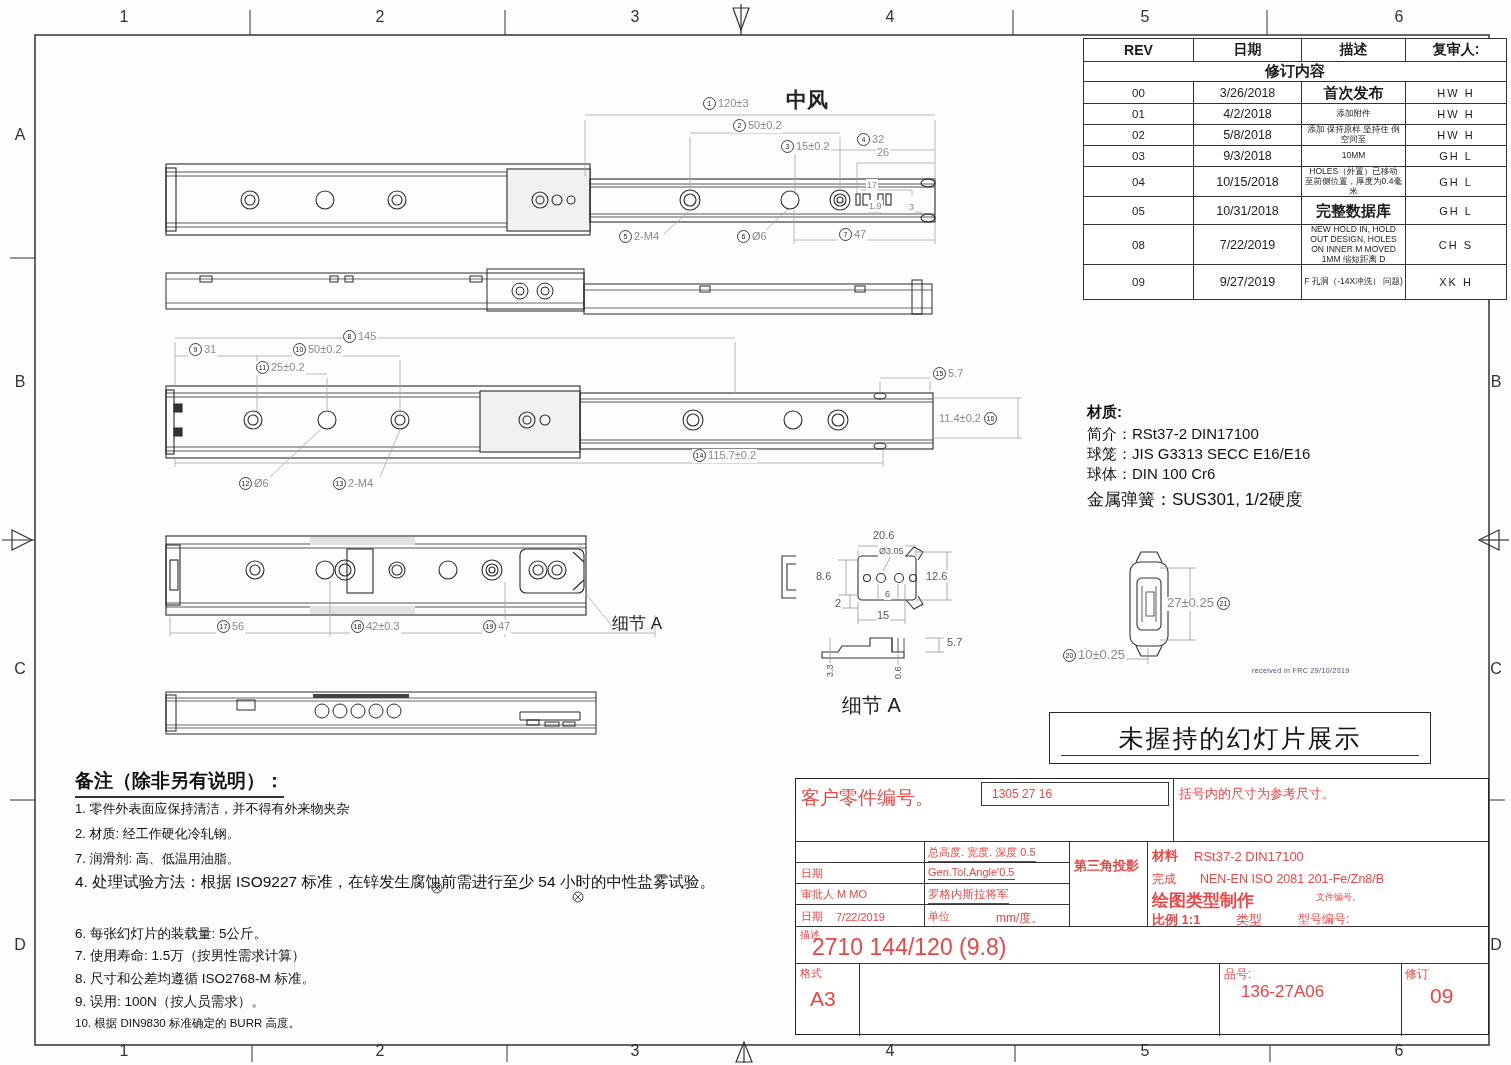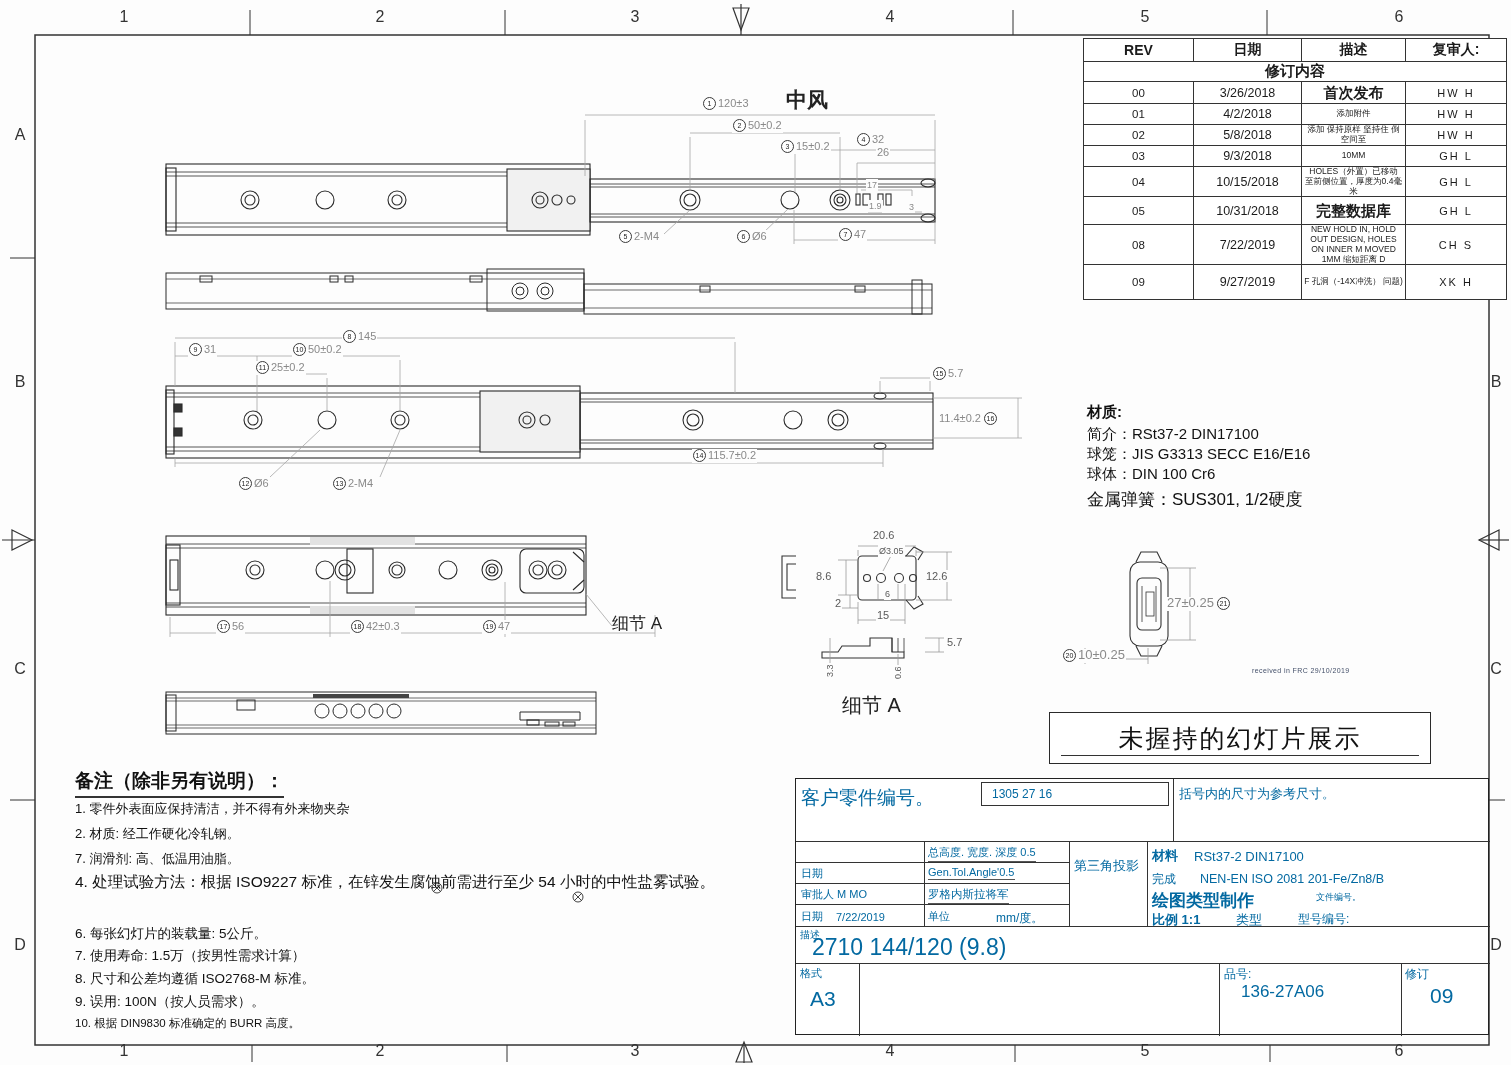--- a/index.html
+++ b/index.html
@@ -27,21 +27,21 @@
   #revtbl .desc{font-size:8.5px;line-height:1.15;text-align:center;}
   #revtbl .desc.big{font-size:15px;font-weight:600;}
   #revtbl .desc.mid{font-size:10.5px;}
   
   .mat{position:absolute;left:1087px;font-size:15px;color:#111;white-space:nowrap;}
   
   .note{position:absolute;left:75px;font-size:13px;color:#111;white-space:nowrap;}
   
   #tb{position:absolute;left:795px;top:778px;width:694px;height:257px;border:1.5px solid #222;background:#fff;box-sizing:border-box;}
   #tb .ln{position:absolute;background:#333;}
-  #tb .lbl{position:absolute;font-size:11px;color:#0369a1;white-space:nowrap;}
+  #tb .lbl{position:absolute;font-size:11px;color:#ef4444;white-space:nowrap;}
   .tb-underline{border-bottom:1px solid #555;padding-bottom:1px;}
   #titlebox{position:absolute;left:1049px;top:712px;width:380px;height:50px;border:1.5px solid #2a2a2a;background:#fff;}
   #titlebox .txt{position:absolute;width:100%;text-align:center;top:9px;font-size:25px;letter-spacing:2px;color:#111;}
   #titlebox .ul{position:absolute;left:11px;right:11px;top:42px;height:1px;background:#333;}
   .stamp{position:absolute;left:1252px;top:667px;font-size:7px;color:#44506a;letter-spacing:.4px;}
 </style>
 </head>
 <body>
 
 <div id="page">
@@ -442,21 +442,21 @@
     <div class="lbl tb-underline" style="left:132px;top:66px">总高度. 宽度. 深度 0.5</div>
     <div class="lbl" style="left:5px;top:87px">日期</div>
     <div class="lbl tb-underline" style="left:132px;top:87px">Gen.Tol.Angle'0.5</div>
     <div class="lbl" style="left:5px;top:108px">审批人 M MO</div>
     <div class="lbl tb-underline" style="left:132px;top:108px;font-size:11.5px">罗格内斯拉将军</div>
     <div class="lbl" style="left:5px;top:130px">日期</div>
     <div class="lbl" style="left:40px;top:132px">7/22/2019</div>
     <div class="lbl" style="left:132px;top:130px">单位</div>
     <div class="lbl" style="left:200px;top:131px;font-size:12px">mm/度。</div>
 
-    <div class="lbl" style="left:278px;top:78px;font-size:13px;font-weight:normal">第三角投影</div>
+    <div class="lbl" style="left:278px;top:78px;font-size:13px;font-weight:bold">第三角投影</div>
 
     <div class="lbl" style="left:356px;top:68px;font-size:13px;font-weight:bold">材料</div>
     <div class="lbl" style="left:398px;top:70px;font-size:13px">RSt37-2 DIN17100</div>
     <div class="lbl" style="left:356px;top:92px;font-size:12px">完成</div>
     <div class="lbl" style="left:404px;top:93px;font-size:12.5px">NEN-EN ISO 2081 201-Fe/Zn8/B</div>
     <div class="lbl" style="left:356px;top:110px;font-size:17px;font-weight:bold">绘图类型制作</div>
     <div class="lbl" style="left:520px;top:112px;font-size:9px">文件编号。</div>
     <div class="lbl" style="left:356px;top:132px;font-size:13px;font-weight:bold">比例 1:1</div>
     <div class="lbl" style="left:440px;top:132px;font-size:13px">类型</div>
     <div class="lbl" style="left:502px;top:132px;font-size:12px">型号编号:</div>

